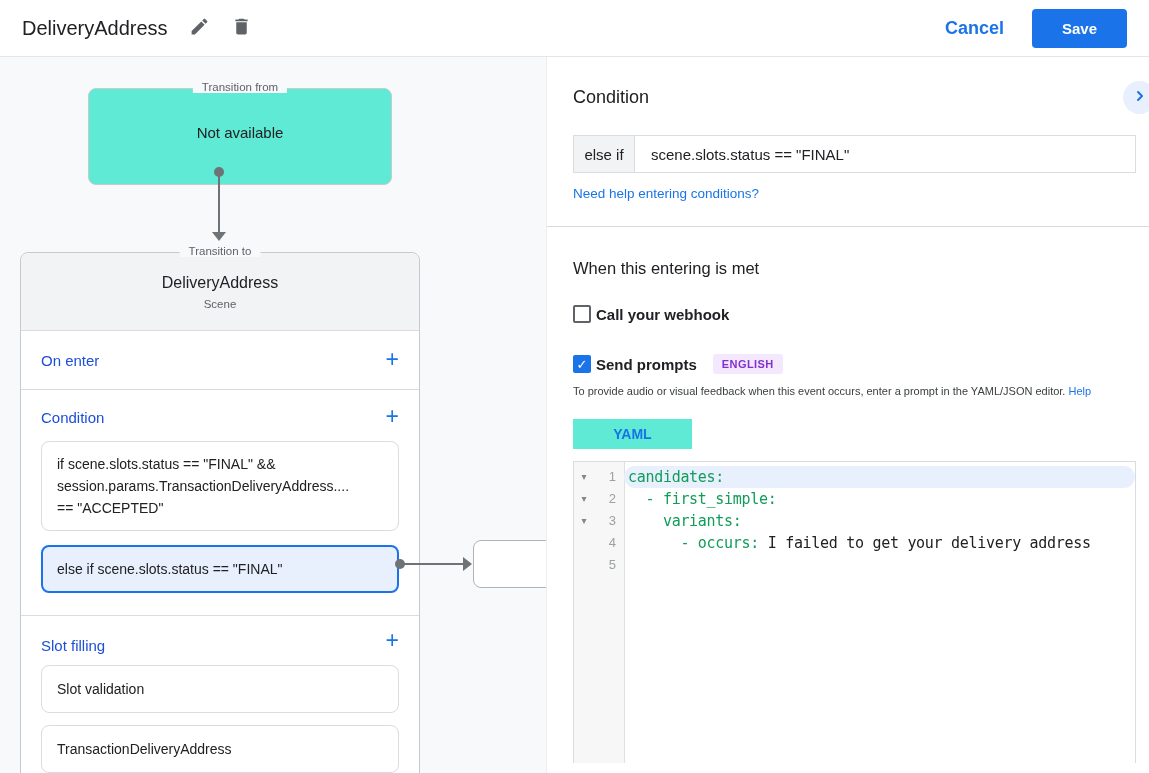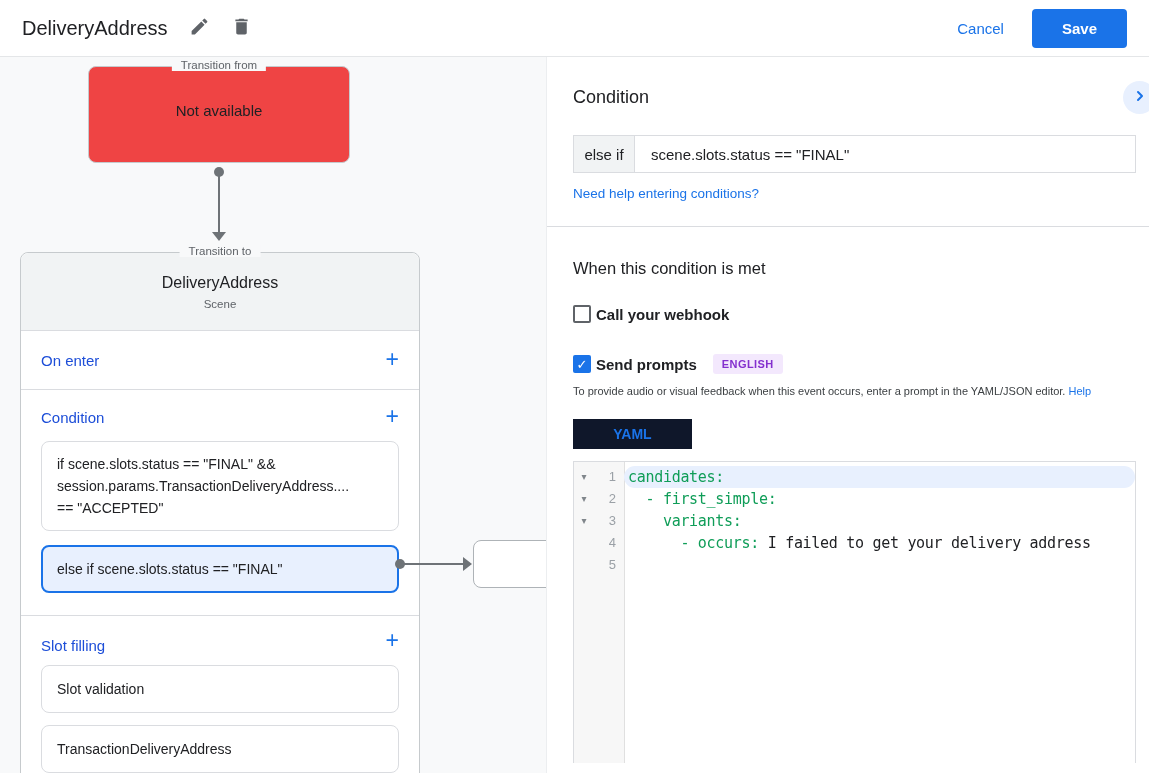--- a/index.html
+++ b/index.html
@@ -8,34 +8,34 @@
 
   
   .topbar { height:57px; background:#fff; border-bottom:1px solid #e4e6e8;
     display:flex; align-items:center; padding:0 22px; }
   .page-title { font-size:20px; color:#202124; }
   .title-icons { display:flex; align-items:center; gap:18px; margin-left:20px; }
   .icon-btn { width:24px; height:24px; border:none; background:none; cursor:pointer;
     display:flex; align-items:center; justify-content:center; }
   .icon-btn svg { fill:#5f6368; }
   .topbar-actions { margin-left:auto; display:flex; align-items:center; gap:28px; }
-  .cancel-btn { border:none; background:none; color:#1a73e8; font-size:15px; font-weight:400;
+  .cancel-btn { border:none; background:none; color:#1a73e8; font-size:18px; font-weight:700;
     cursor:pointer; font-family:inherit; }
   .save-btn { background:#1a73e8; color:#fff; border:none; border-radius:4px;
     font-size:15px; font-weight:600; padding:11px 30px; cursor:pointer; font-family:inherit; }
 
   
   .content { display:flex; height:716px; }
   .left-panel { width:546px; background:#f8f9fa; position:relative; overflow:hidden; flex:none; }
   .right-panel { flex:1; background:#fff; border-left:1px solid #eceef0; position:relative;
     padding:0 13px 0 26px; display:flex; flex-direction:column; }
 
   
-  .tf-box { position:absolute; left:88px; top:9px; width:262px; height:97px;
-    background:#ef4444; border:1px solid #c6cacd; border-radius:8px; }
+  .tf-box { position:absolute; left:88px; top:31px; width:304px; height:97px;
+    background:#5eead4; border:1px solid #c6cacd; border-radius:8px; }
   .legend { position:absolute; top:-8px; left:50%; transform:translateX(-50%);
     background:#f8f9fa; padding:0 9px; font-size:11.5px; color:#5f6368; white-space:nowrap; }
   .tf-content { height:100%; display:flex; align-items:center; justify-content:center;
     font-size:15px; color:#202124; padding-bottom:8px; }
 
   .v-dot { position:absolute; left:214px; top:110px; width:10px; height:10px;
     border-radius:50%; background:#6e7377; }
   .v-line { position:absolute; left:218px; top:115px; width:2px; height:61px; background:#6e7377; }
   .v-arrow { position:absolute; left:212px; top:175px; width:0; height:0;
     border-left:7px solid transparent; border-right:7px solid transparent; border-top:9px solid #6e7377; }
@@ -101,21 +101,21 @@
     align-items:center; justify-content:center; font-size:13px; font-weight:700; }
   .check-label { margin-left:5px; font-size:15px; font-weight:700; color:#202124; }
   .lang-badge { margin-left:16px; background:#f3e8fd; color:#8430ce; font-size:11px;
     font-weight:700; letter-spacing:.4px; padding:4px 9px; border-radius:3px; }
   .prompt-desc { margin-top:9px; font-size:11px; line-height:1.55; color:#3c4043; max-width:562px; }
   .inline-link { color:#1a73e8; text-decoration:none; cursor:pointer; }
 
   .tabs { margin-top:19px; display:flex; }
   .tab { width:119px; height:30px; display:flex; align-items:center; justify-content:center;
     font-size:14px; font-weight:600; color:#5f6368; cursor:pointer; }
-  .tab.active { background:#0f172a; color:#1a73e8; }
+  .tab.active { background:#5eead4; color:#1a73e8; }
 
   .code-editor { margin-top:12px; border:1px solid #dadce0; border-bottom:none; height:302px;
     overflow:hidden; background:
       linear-gradient(to right, #f7f7f7 0 50px, #e0e0e0 50px 51px, #ffffff 51px);
     padding-top:4px; }
   .code-row { display:flex; height:22px; font-size:15px; line-height:22px; }
   .cell-fold { width:20px; text-align:center; font-size:10px; color:#80868b;
     line-height:22px; cursor:pointer; }
   .cell-num { width:30px; text-align:right; padding-right:8px; font-size:13px;
     color:#9aa0a6; font-family:"Liberation Sans",sans-serif; }
@@ -219,21 +219,21 @@
 
     <div class="cond-row">
       <div class="cond-prefix">else if</div>
       <input class="cond-value" type="text" value="scene.slots.status == &quot;FINAL&quot;" style="">
     </div>
 
     <a class="help-link">Need help entering conditions?</a>
 
     <div class="panel-divider"></div>
 
-    <div class="when-title">When this condition is met</div>
+    <div class="when-title">When this entering is met</div>
 
     <div class="check-row">
       <div class="checkbox"></div>
       <div class="check-label">Call your webhook</div>
     </div>
 
     <div class="check-row second">
       <div class="checkbox checked">✓</div>
       <div class="check-label">Send prompts</div>
       <div class="lang-badge">ENGLISH</div>

